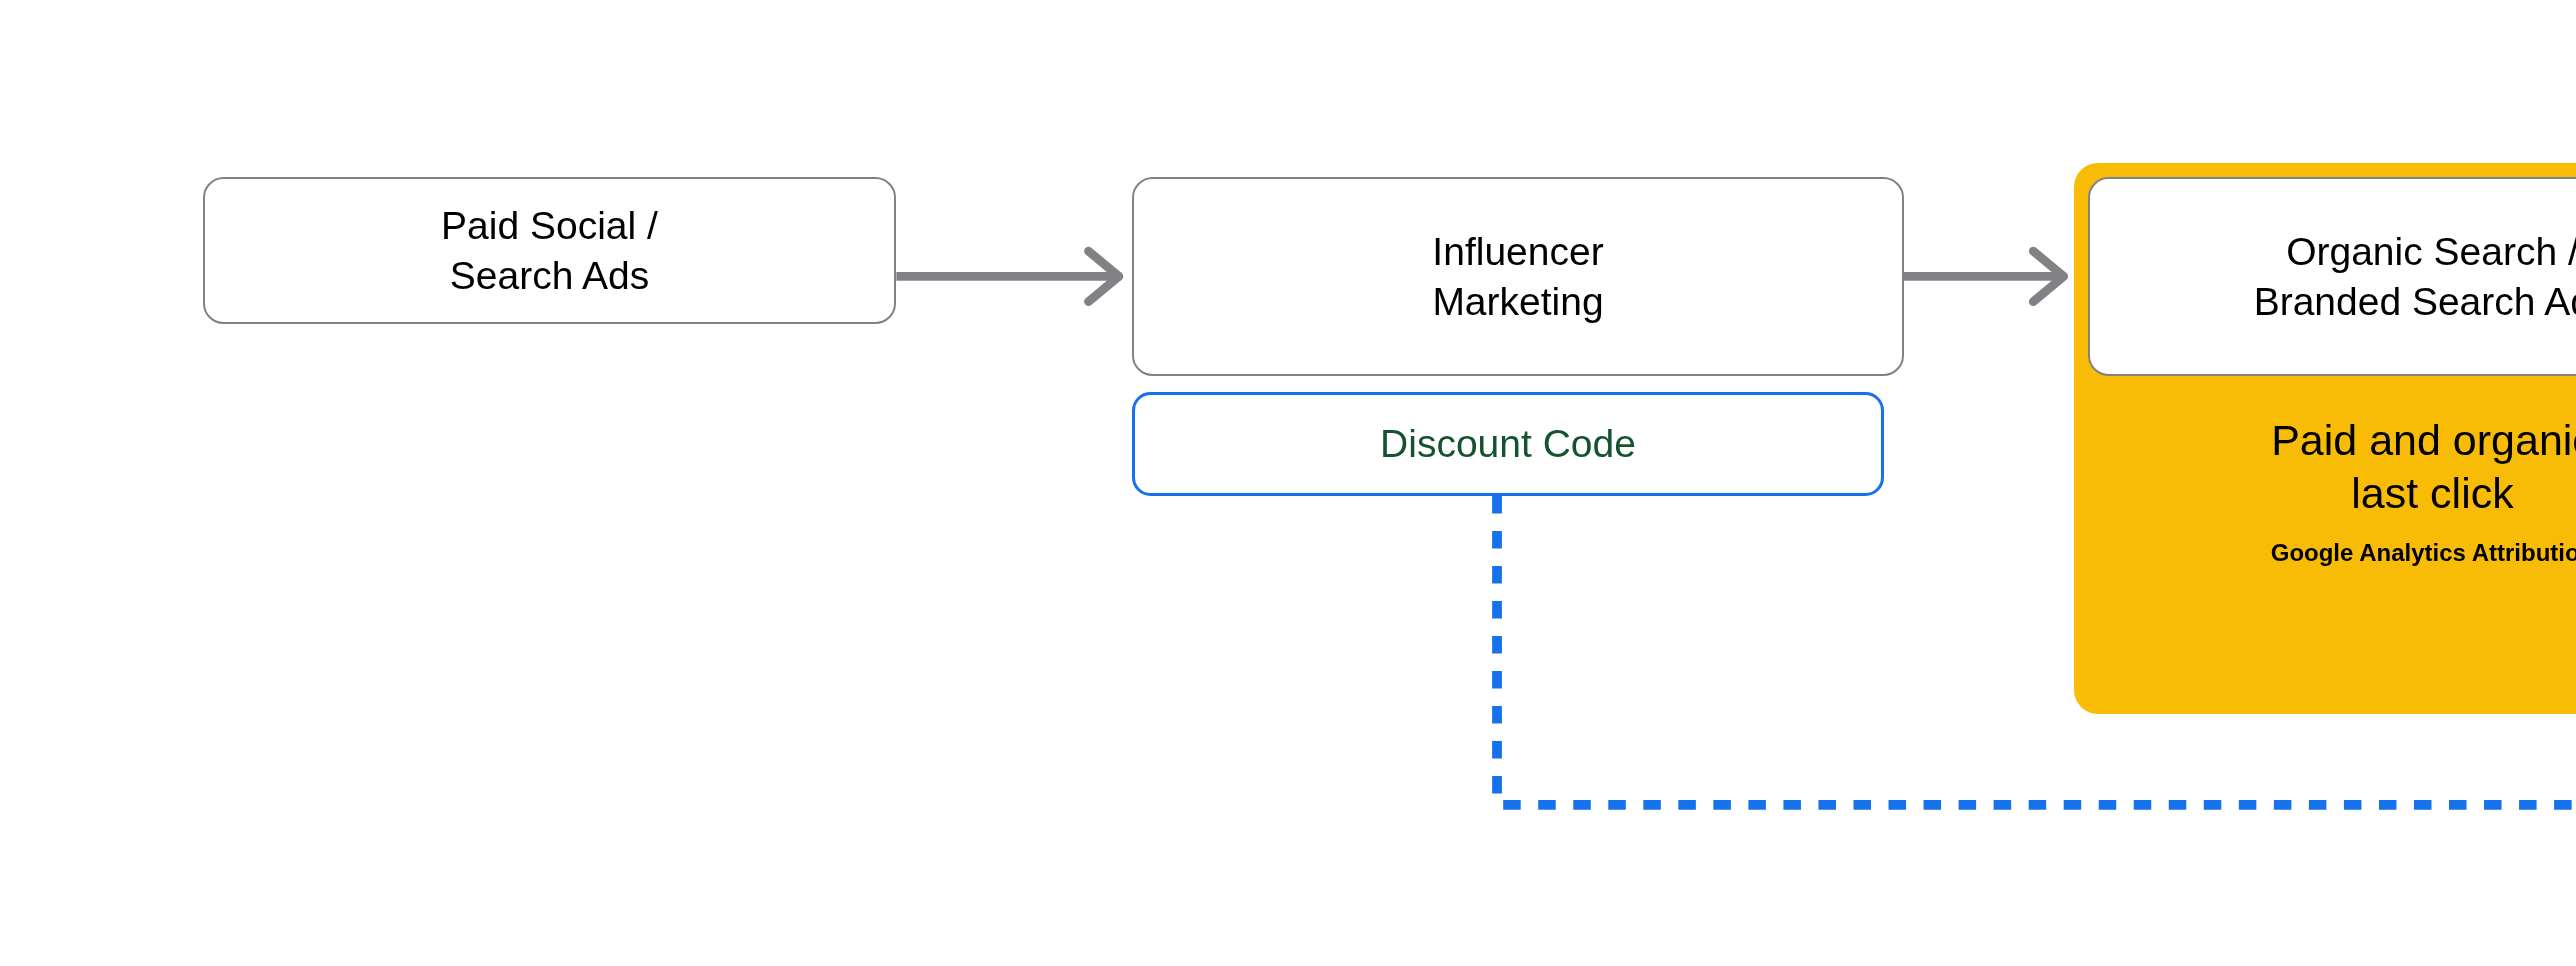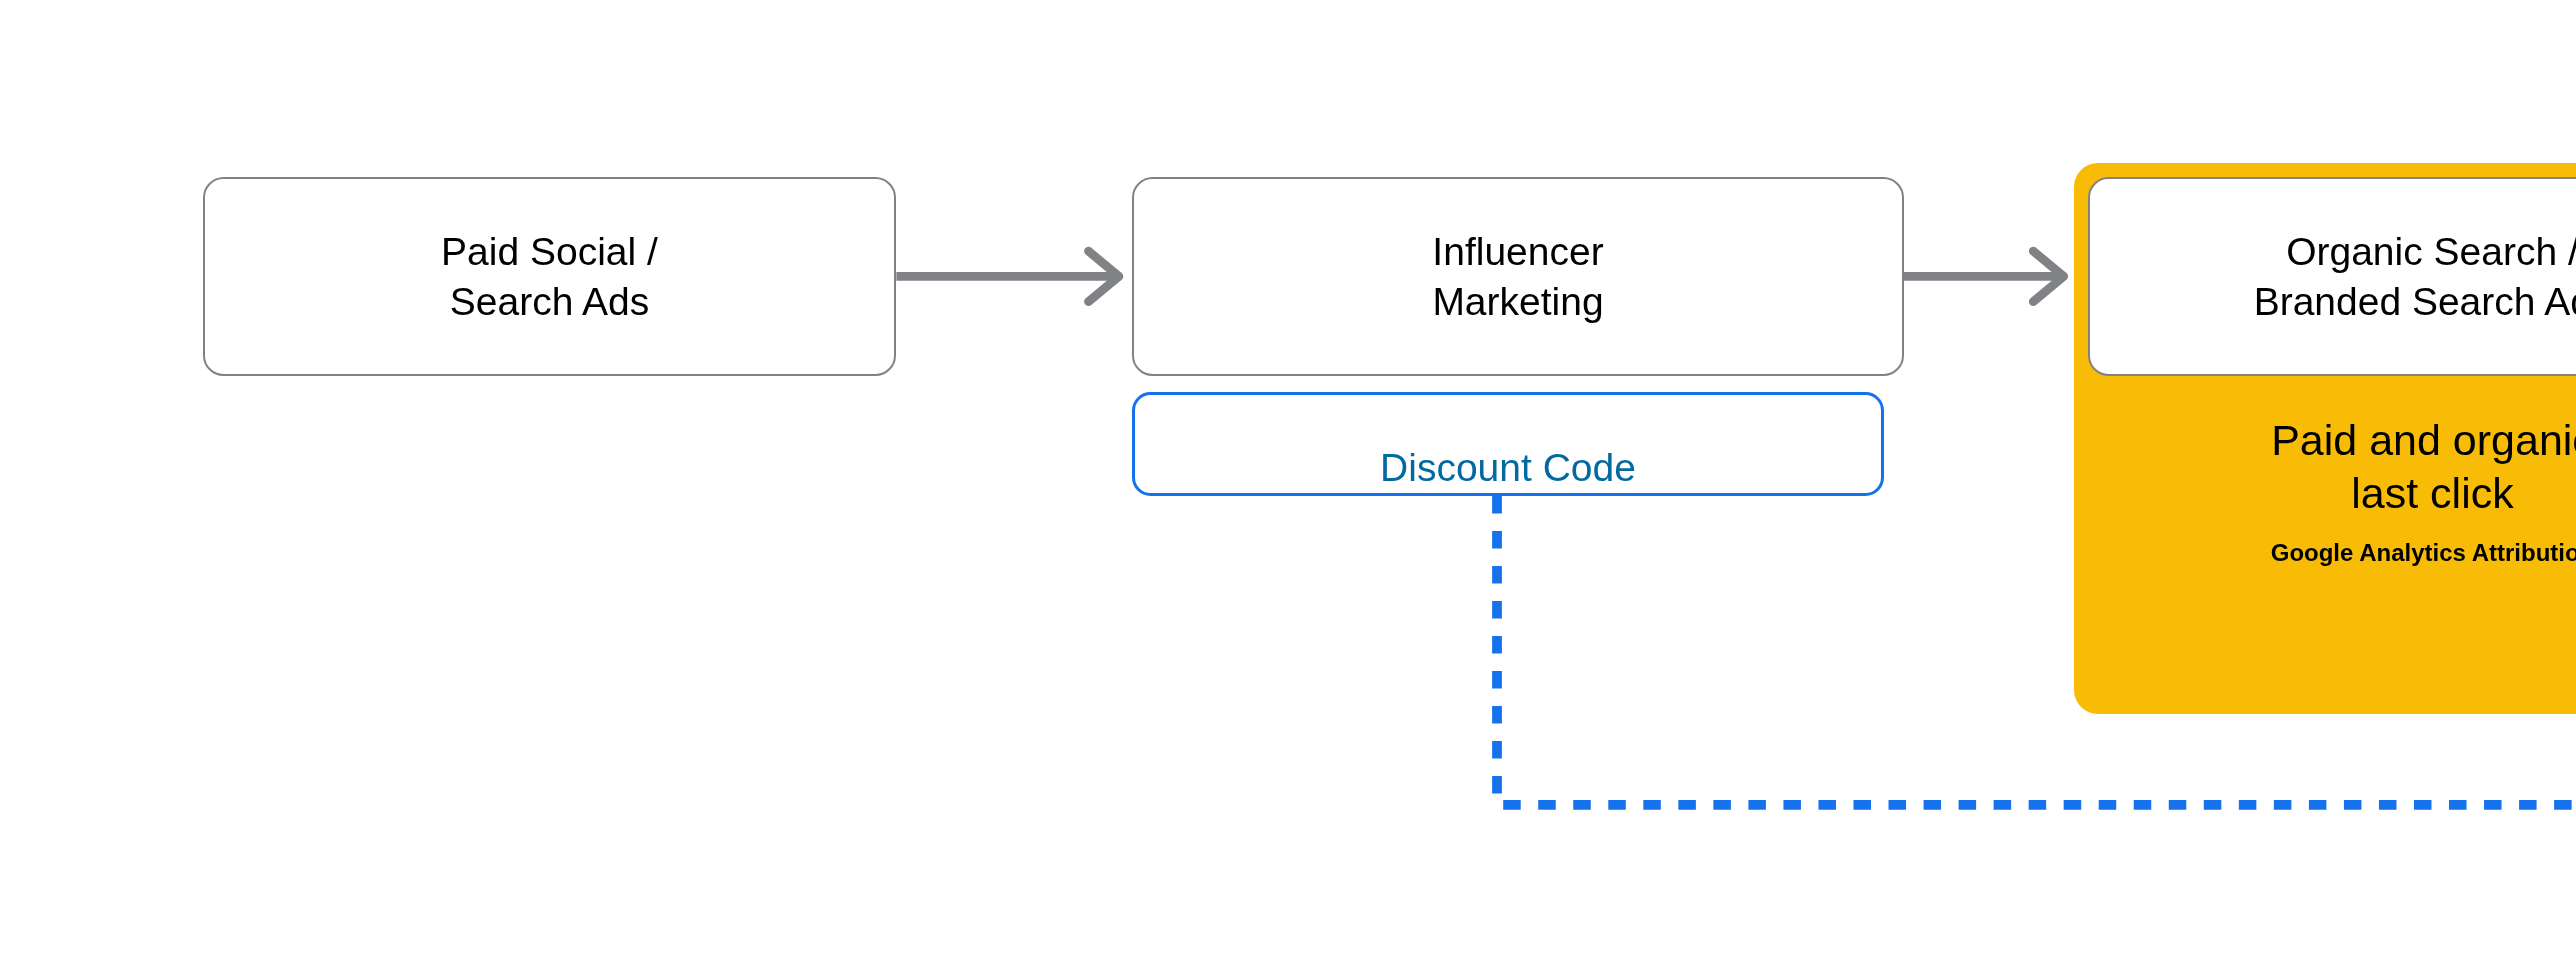--- a/index.html
+++ b/index.html
@@ -38,23 +38,22 @@
     border: 2.6px solid #808285;
     border-radius: 20.6px;
     font-size: 39px;
   }
 
   
   .node-tag {
     background: #ffffff;
     border: 3.6px solid #1672EC;
     border-radius: 18.5px;
-    color: #0369a1;
+    color: #14532d;
     font-size: 39px;
-    align-items: flex-end;
   }
 
   
   .highlight-wrap {
     position: absolute;
     box-sizing: border-box;
     background: #F9BC06;
     border-radius: 24px;
     display: flex;
     flex-direction: column;
@@ -112,21 +111,21 @@
       <line x1="5390" y1="536" x2="5848" y2="536" stroke="#808285" stroke-width="17" stroke-linecap="butt"></line>
       <polyline points="5787,487 5846,536 5787,585" fill="none" stroke="#808285" stroke-width="17" stroke-linecap="round" stroke-linejoin="round"></polyline>
     </g>
 
     <g>
       <path d="M 2906 962 L 2906 1562 L 6432 1562 L 6432 790" fill="none" stroke="#1672EC" stroke-width="19" stroke-linecap="butt" stroke-linejoin="miter" stroke-dasharray="34 34"></path>
       <polyline points="6371,792 6432,732 6493,792" fill="none" stroke="#1672EC" stroke-width="22" stroke-linecap="round" stroke-linejoin="round"></polyline>
     </g>
   </svg>
 
-  <div class="node node-plain" style="left:203px; top:177px; width:693px; height:199px;">
+  <div class="node node-plain" style="left:203px; top:177px; width:693px; height:147px;">
     <span style="white-space:pre-line;">Paid Social /
 Search Ads</span>
   </div>
 
   <div class="node node-plain" style="left:1132px; top:177px; width:772px; height:199px;">
     <span style="white-space:pre-line;">Influencer
 Marketing</span>
   </div>
 
   <div class="node node-tag" style="left:1132px; top:392px; width:752px; height:104px;">

